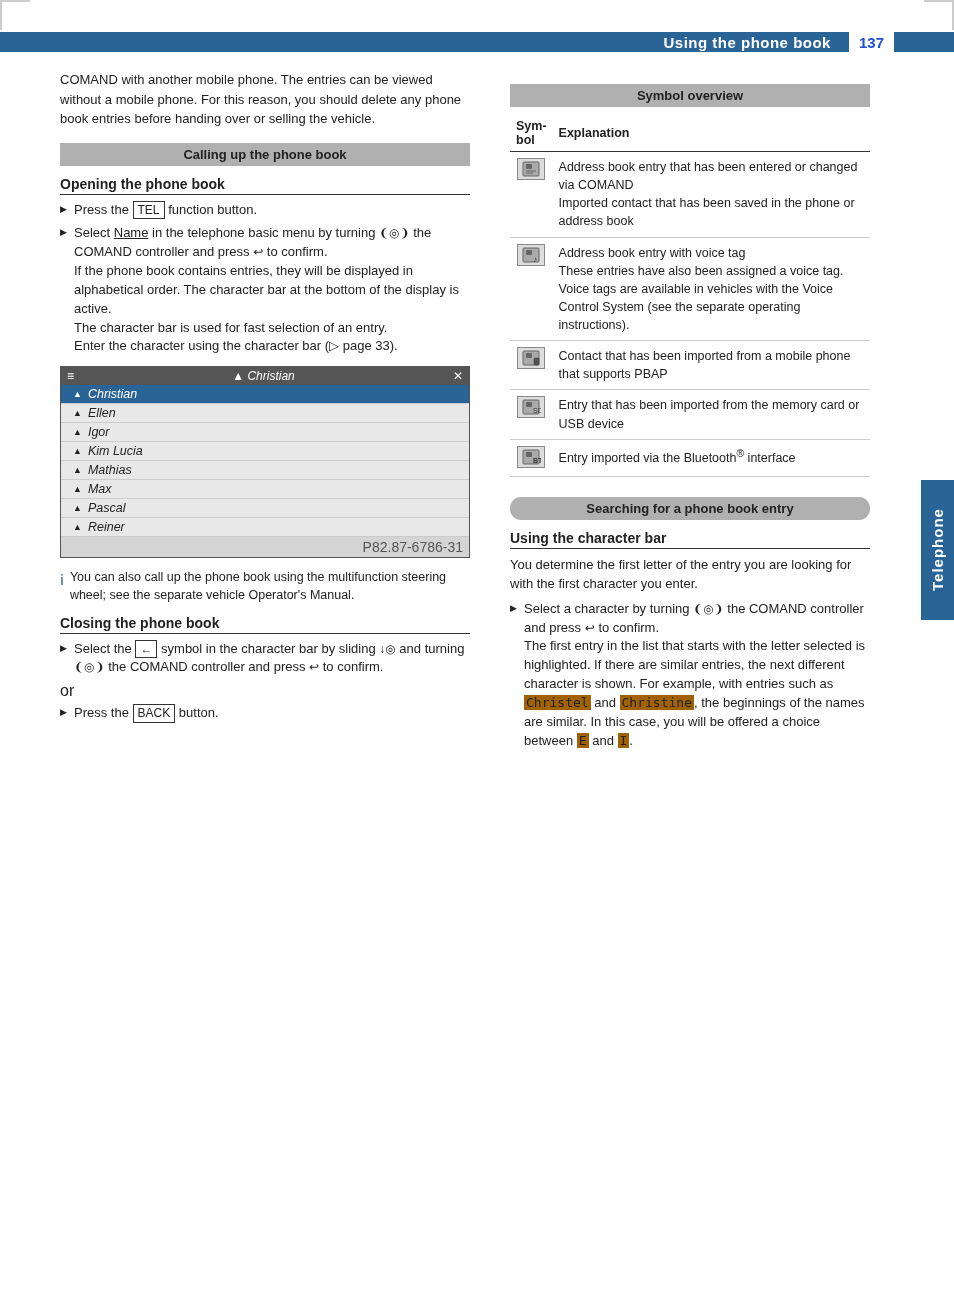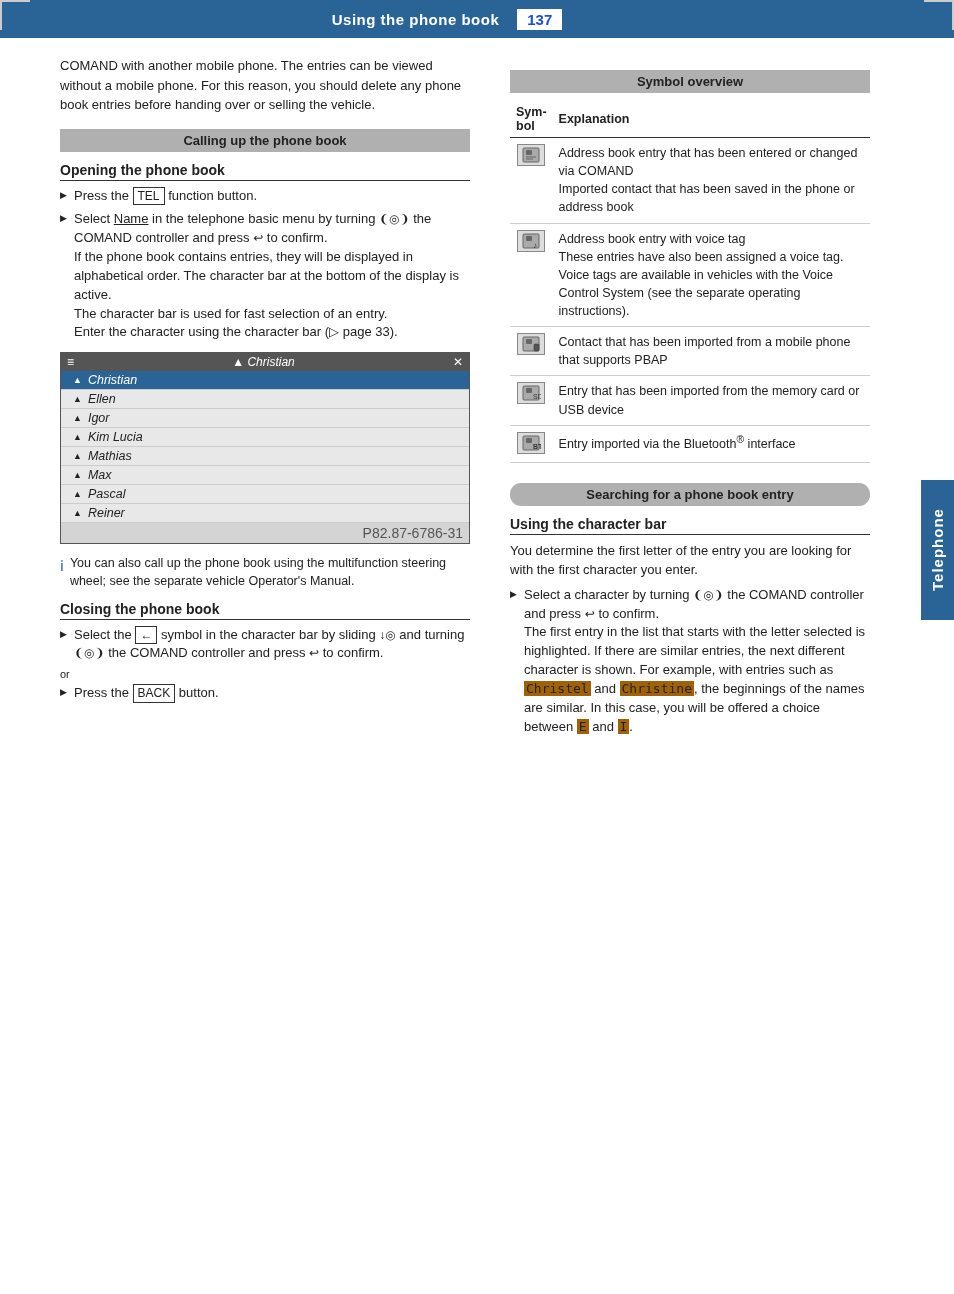--- a/index.html
+++ b/index.html
@@ -9,25 +9,26 @@
       background: #fff;
       width: 954px;
       min-height: 1294px;
       position: relative;
       color: #222;
     }
 
     
     .header-bar {
       background: #2a6496;
-      height: 38px;
+      height: 20px;
       display: flex;
       align-items: center;
-      justify-content: center;
+      justify-content: flex-end;
       padding-right: 60px;
+      margin-top: 32px;
     }
     .header-title {
       color: #fff;
       font-size: 15px;
       font-weight: bold;
       letter-spacing: 0.5px;
     }
     .header-page-num {
       background: #fff;
       color: #1d4ed8;
@@ -215,21 +216,21 @@
       width: 28px;
       height: 22px;
       border: 1.5px solid #888;
       background: #ddd;
       font-size: 10px;
       position: relative;
     }
 
     .or-text {
       margin: 4px 0 4px 0;
-      font-size: 11px;
+      font-size: 16px;
     }
 
     
     .right-body {
       line-height: 1.5;
       margin-bottom: 6px;
       font-size: 13px;
     }
 
     

